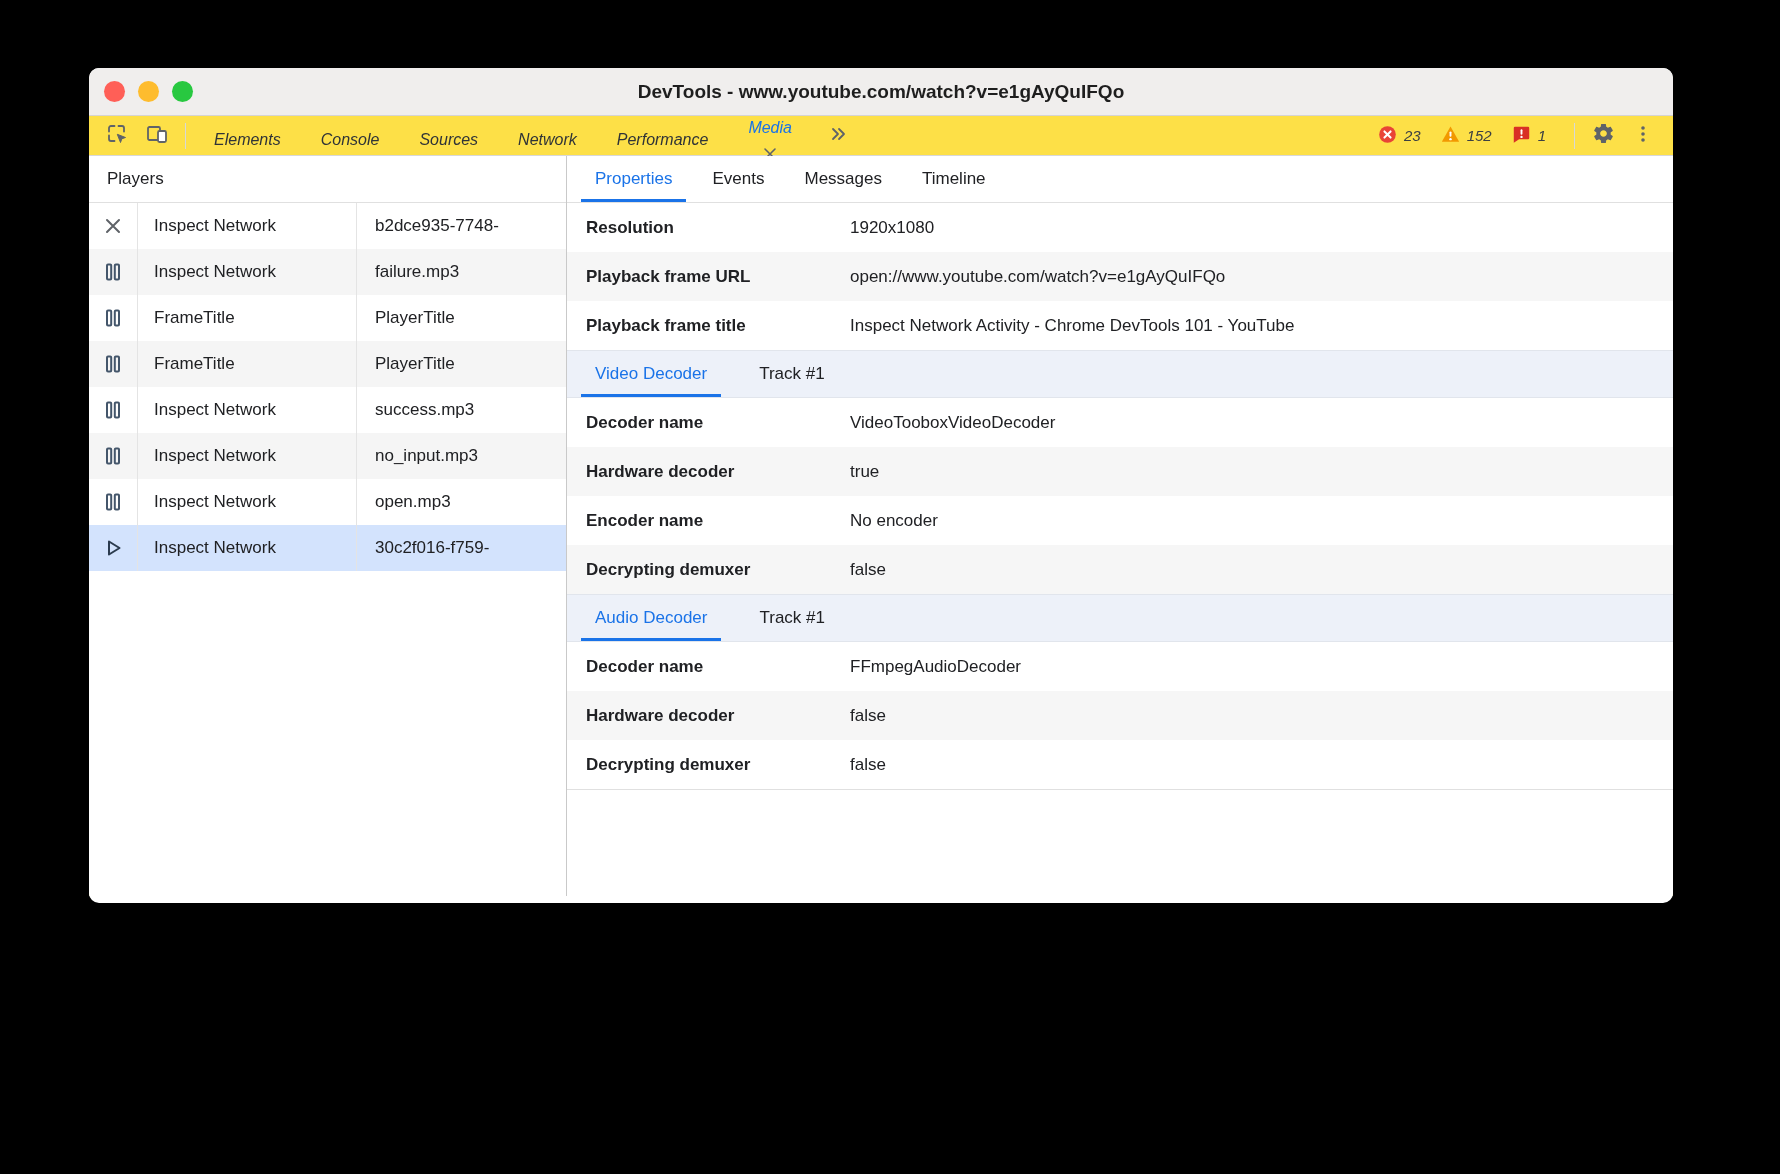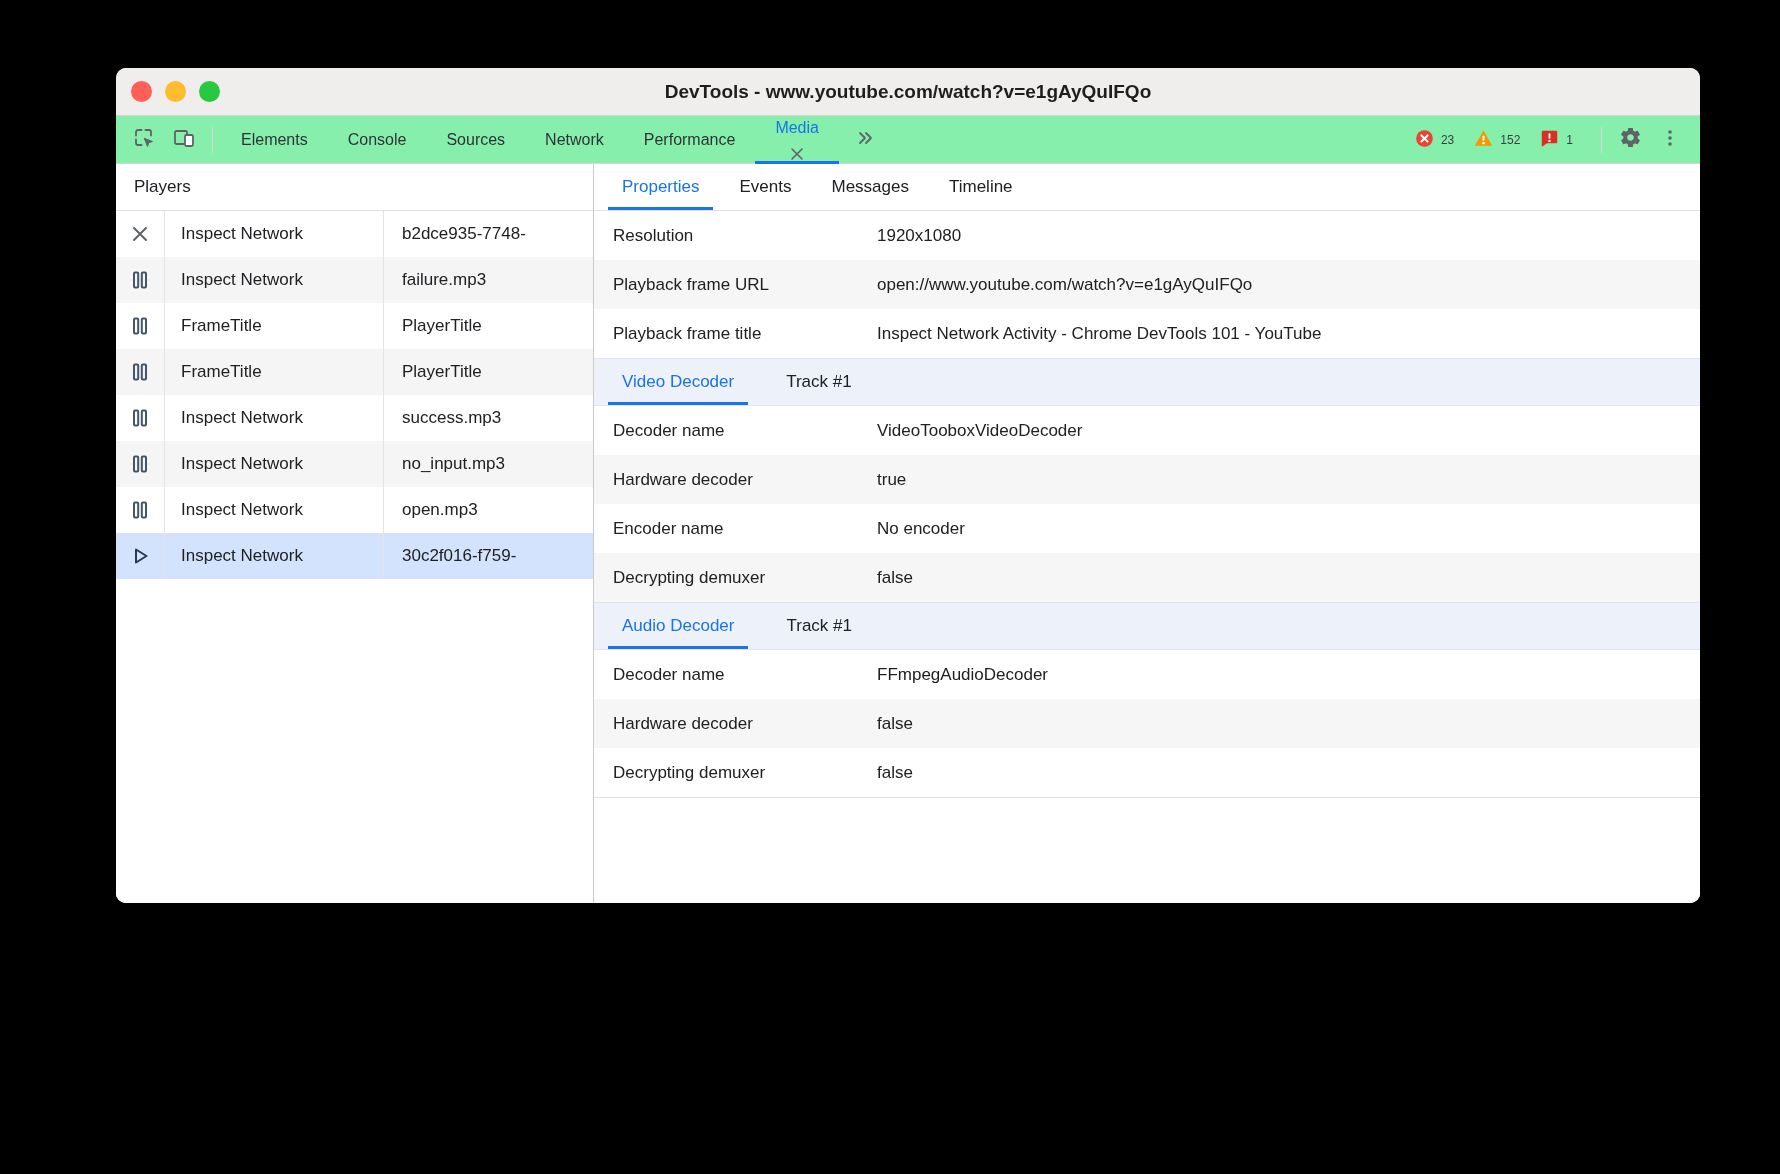--- a/index.html
+++ b/index.html
@@ -2,52 +2,52 @@
 <html><head>
 <meta charset="utf-8">
 <style>
   html,body{margin:0;padding:0;}
   body{
     width:1780px;height:1174px;background:#000;overflow:hidden;position:relative;
     font-family:"Liberation Sans", sans-serif;
     -webkit-font-smoothing:antialiased;
   }
   .window{
-    position:absolute;left:116px;top:68px;width:1584px;height:835px;
+    position:absolute;left:89px;top:68px;width:1584px;height:835px;
     background:#fff;border-radius:10px;overflow:hidden;
     box-shadow:0 25px 70px rgba(0,0,0,.55);
   }
   
   .titlebar{
     height:47px;background:#f0eeed;border-bottom:1px solid #d6d4d3;
     display:flex;align-items:center;justify-content:center;position:relative;
   }
   .traffic-lights{position:absolute;left:15px;top:0;height:100%;display:flex;align-items:center;gap:13px;}
   .light{width:21px;height:21px;border-radius:50%;display:inline-block;}
   .light.red{background:#ff5f57;}
   .light.yellow{background:#febc2e;}
   .light.green{background:#28c840;}
   .window-title{font-weight:700;font-size:19px;color:#1e1e1e;}
   
   .toolbar{
-    height:48px;display:flex;align-items:center;background:#86efac;
-    border-bottom:1px solid #d8d8d8;padding:0 10px 0 8px;box-sizing:border-box;
+    height:40px;display:flex;align-items:center;background:#fde047;
+    border-bottom:1px solid #d8d8d8;padding:0 10px 0 8px;box-sizing:border-box;font-style:italic;
   }
   .icon-btn{width:40px;height:40px;display:flex;align-items:center;justify-content:center;flex:none;cursor:default;}
   .vdiv{width:1px;height:26px;background:#d8d8d8;margin:0 8px;flex:none;}
   .tabs{display:flex;height:100%;align-items:stretch;}
   .tab{
     height:48px;display:flex;align-items:center;padding:0 20px;font-size:16px;
     color:#2f3337;box-sizing:border-box;white-space:nowrap;
   }
   .tab.active{color:#1a73e8;border-bottom:3px solid #1a73e8;padding-top:3px;gap:10px;flex-direction:column;}
   .tab .tab-close{display:flex;align-items:center;}
   .more-tabs{padding:0 6px;}
   .spacer{flex:1;}
-  .badge{display:flex;align-items:center;gap:7px;margin-right:20px;font-size:12px;color:#3c4043;white-space:nowrap;}
+  .badge{display:flex;align-items:center;gap:7px;margin-right:20px;font-size:15px;color:#3c4043;white-space:nowrap;}
   
   .main{display:flex;height:740px;background:#fef9c3;}
   .left-panel{width:478px;min-width:478px;border-right:1px solid #c9c9c9;display:flex;flex-direction:column;box-sizing:border-box;background:#fff;}
   .players-header{
     height:46px;min-height:46px;display:flex;align-items:center;padding-left:18px;
     font-size:17px;color:#202124;border-bottom:1px solid #e0e0e0;
   }
   .player-row{height:46px;display:flex;align-items:stretch;font-size:17px;color:#202124;}
   #player-rows .player-row:nth-child(even){background:#f5f5f5;}
   #player-rows .player-row.selected{background:#d3e3fd;}
@@ -57,21 +57,21 @@
   
   .right-panel{flex:1;display:flex;flex-direction:column;background:#fff;overflow:hidden;}
   .subtabs{height:46px;min-height:46px;display:flex;align-items:stretch;border-bottom:1px solid #e0e0e0;padding-left:8px;}
   .subtab{
     display:flex;align-items:center;padding:0 14px;margin:0 6px;font-size:17px;
     color:#202124;box-sizing:border-box;white-space:nowrap;
   }
   .subtab.active{color:#1a73e8;border-bottom:3px solid #1a73e8;padding-top:3px;}
   .prop-row{height:49px;display:flex;align-items:stretch;font-size:17px;color:#202124;}
   .props-group .prop-row:nth-child(even){background:#f6f6f6;}
-  .prop-label{width:265px;min-width:265px;display:flex;align-items:center;padding-left:19px;box-sizing:border-box;}
+  .prop-label{width:265px;min-width:265px;display:flex;align-items:center;padding-left:19px;box-sizing:border-box;font-weight:bold;}
   .prop-value{flex:1;display:flex;align-items:center;padding-left:18px;white-space:nowrap;overflow:hidden;}
   .section-header{
     height:48px;min-height:48px;background:#edf1f9;border-top:1px solid #e1e5ec;border-bottom:1px solid #e1e5ec;
     display:flex;align-items:stretch;padding-left:8px;box-sizing:border-box;
   }
   .section-tab{
     display:flex;align-items:center;padding:3px 14px 0 14px;margin:0 6px;font-size:17px;
     color:#1a73e8;border-bottom:3px solid #1a73e8;box-sizing:border-box;white-space:nowrap;
   }
   .section-track{display:flex;align-items:center;padding:0 14px;margin-left:18px;font-size:17px;color:#202124;white-space:nowrap;}

